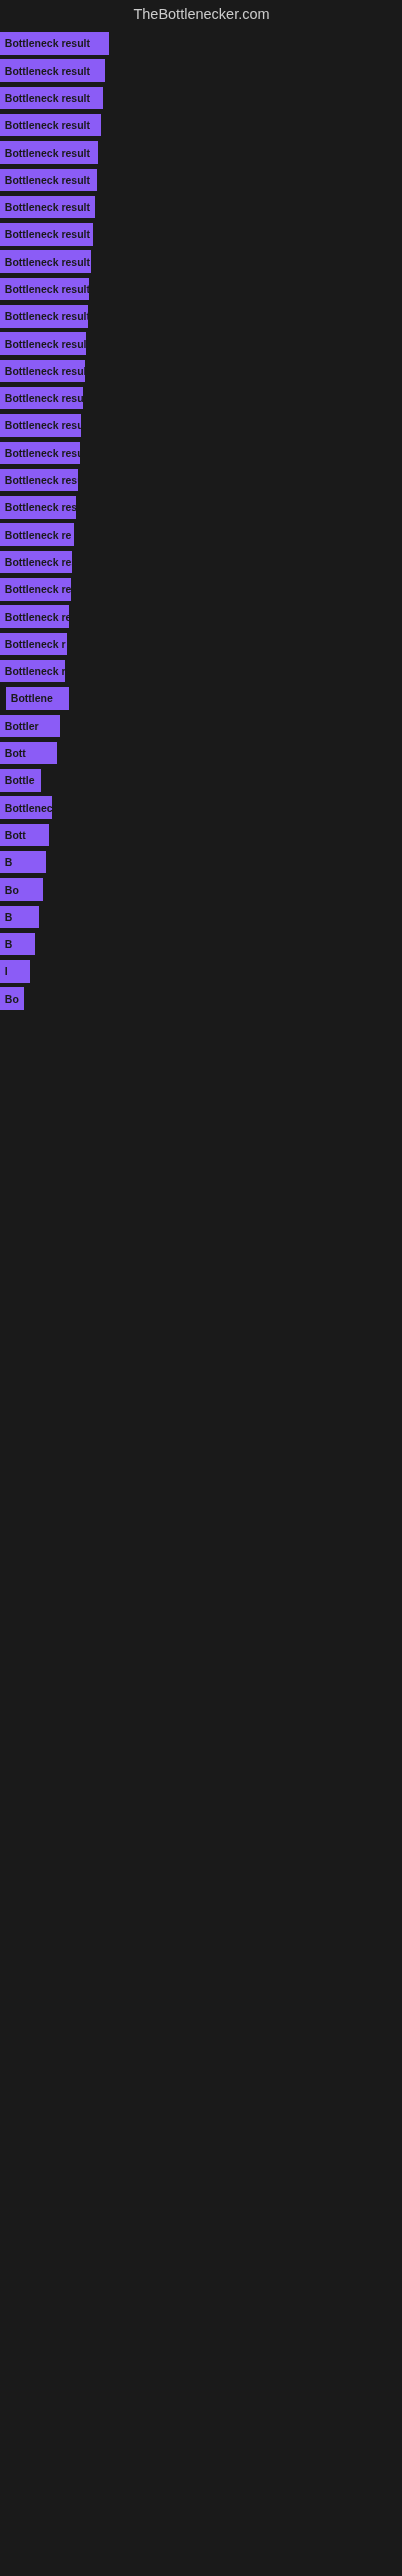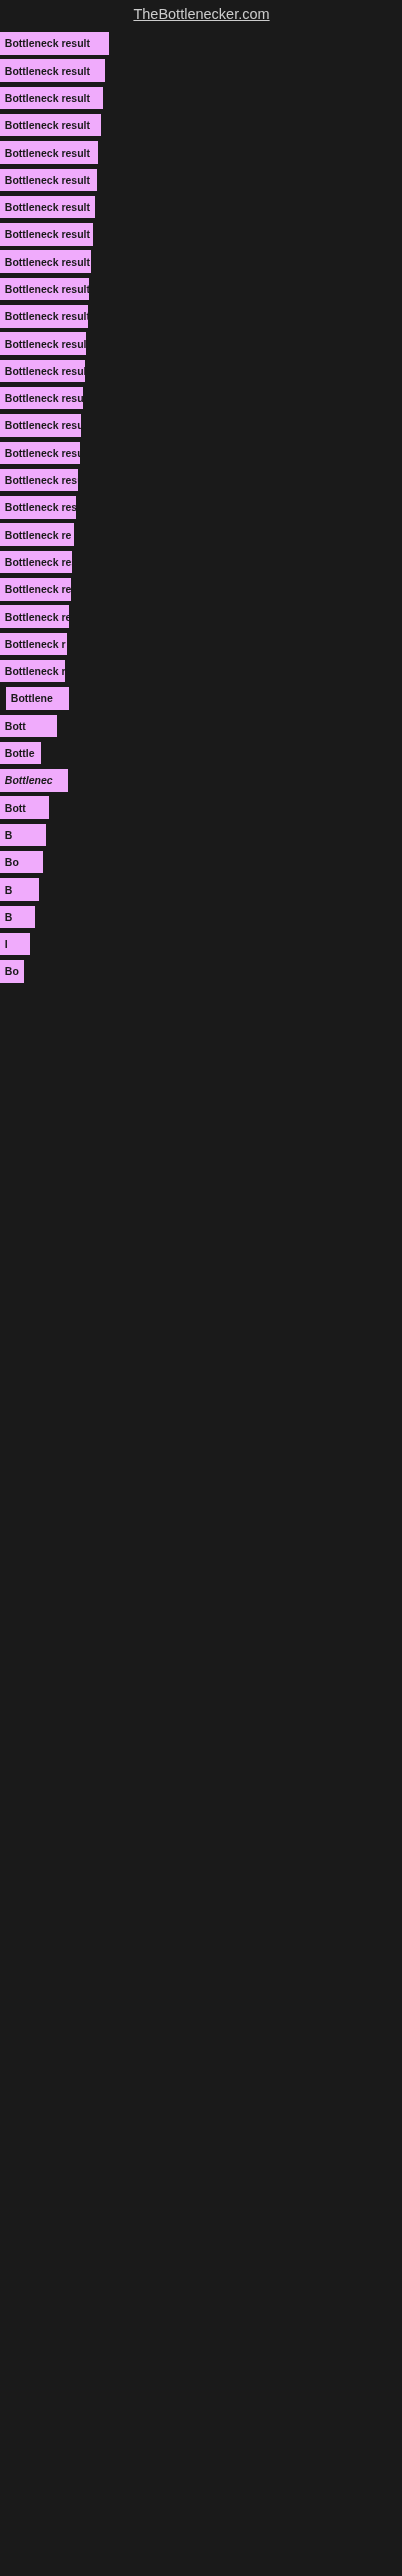--- a/index.html
+++ b/index.html
@@ -13,34 +13,33 @@
       min-height: 2576px;
       font-family: Arial, sans-serif;
       position: relative;
     }
     .site-title {
       text-align: center;
       color: #cccccc;
       font-size: 14.5px;
       padding: 6.4px 0 9.7px 0;
       font-weight: normal;
-      text-decoration: underline;
     }
     .bars-container {
       display: flex;
       flex-direction: column;
       padding: 0 0 16px 0;
     }
     .bar-row {
       display: flex;
       align-items: center;
       margin-bottom: 4.8px;
     }
     .bar {
-      background-color: #f0abfc;
+      background-color: #8b5cf6;
       height: 22.5px;
       display: flex;
       align-items: center;
       padding-left: 4.8px;
       overflow: hidden;
       white-space: nowrap;
     }
     .bar-label {
       color: #1a1a1a;
       font-size: 10.5px;
@@ -172,31 +171,36 @@
       <div class="bar" style="width: 65px;">
         <span class="bar-label">Bottleneck resu</span>
       </div>
     </div>
     <div class="bar-row">
       <div class="bar" style="width: 63px; margin-left: 6px;">
         <span class="bar-label">Bottlene</span>
       </div>
     </div>
     <div class="bar-row">
+      <div class="bar" style="width: 60px;">
+        <span class="bar-label">Bottler</span>
+      </div>
+    </div>
+    <div class="bar-row">
       <div class="bar" style="width: 57px;">
         <span class="bar-label">Bott</span>
       </div>
     </div>
     <div class="bar-row">
       <div class="bar" style="width: 41px;">
         <span class="bar-label">Bottle</span>
       </div>
     </div>
     <div class="bar-row">
-      <div class="bar" style="width: 68px; font-style: italic;">
+      <div class="bar" style="width: 52px;">
         <span class="bar-label">Bottlenec</span>
       </div>
     </div>
     <div class="bar-row">
       <div class="bar" style="width: 49px;">
         <span class="bar-label">Bott</span>
       </div>
     </div>
     <div class="bar-row">
       <div class="bar" style="width: 46px;">

